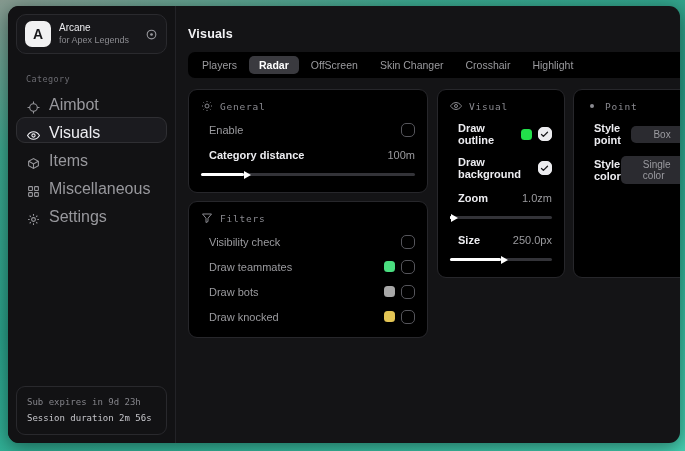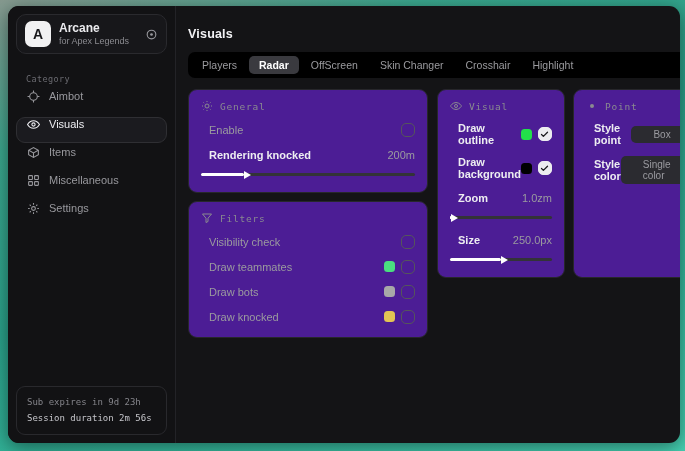--- a/index.html
+++ b/index.html
@@ -16,29 +16,29 @@
   
   .sidebar { width:168px; background:#121214; border-right:1px solid #232327; display:flex; flex-direction:column; flex-shrink:0; }
   .side-header {
     margin:8px; border:1px solid #2a2a2e; border-radius:10px; padding:6px 8px;
     display:flex; align-items:center; gap:8px; background:#17171a;
   }
   .logo-tile {
     width:26px; height:26px; border-radius:7px; background:#f1f1f2; color:#17171a;
     display:flex; align-items:center; justify-content:center; font-weight:bold; font-size:14px; flex-shrink:0;
   }
-  .app-name { font-size:12px; font-weight:bold; color:#ebebee; line-height:1.25; }
+  .app-name { font-size:10px; font-weight:normal; color:#ebebee; line-height:1.25; }
   .app-sub  { font-size:9px;  color:#8b8b90; line-height:1.25; }
   .side-header .right-icon { margin-left:auto; color:#9a9a9f; display:flex; }
   .cat-label { margin:12px 0 5px 18px; font-family:"DejaVu Sans Mono", monospace; font-size:8.5px; color:#6b6b71; letter-spacing:.4px; }
   .nav { display:flex; flex-direction:column; gap:2px; }
   .nav-item {
     margin:0 8px; height:26px; border-radius:9px; border:1px solid transparent;
-    display:flex; align-items:flex-start; gap:9px; padding:0 10px;
-    color:#98989d; font-size:11px; cursor:pointer;
+    display:flex; align-items:flex-end; gap:9px; padding:0 10px;
+    color:#98989d; font-size:16px; cursor:pointer;
   }
   .nav-item.active { background:#1b1b1f; border-color:#2f2f33; color:#ededf1; }
   .nav-item .ni { display:flex; color:inherit; }
   .spacer { flex:1; }
   .side-status {
     margin:8px; border:1px solid #29292d; border-radius:9px; padding:8px 10px;
     font-family:"DejaVu Sans Mono", monospace; font-size:9px; line-height:1.7;
   }
   .status-l1 { color:#84848a; }
   .status-l2 { color:#c6c6cb; }
@@ -47,21 +47,21 @@
   .page-title { margin-top:21px; font-size:12.5px; font-weight:bold; color:#f3f3f5; letter-spacing:.2px; }
   .tabstrip {
     margin-top:11px; background:#000000; border-radius:7px; padding:4px;
     display:flex; align-items:center; gap:2px;
   }
   .tab { padding:3px 10px; border-radius:5px; font-size:10.5px; color:#9b9b9f; cursor:pointer; white-space:nowrap; }
   .tab.active { background:#3a3a3f; color:#ffffff; font-weight:600; }
   .content { margin-top:11px; display:flex; gap:9px; align-items:flex-start; }
   .col-left  { width:240px; display:flex; flex-direction:column; gap:8px; flex-shrink:0; }
   .col-right { flex:1; display:flex; flex-direction:row; gap:8px; }
-  .panel { background:#4c1d95; border:1px solid #27272b; border-radius:9px; padding:10px 12px 13px; }
+  .panel { background:#000000; border:1px solid #27272b; border-radius:9px; padding:10px 12px 13px; }
   .panel-title {
     display:flex; align-items:center; gap:7px; color:#8a8a90;
     font-family:"DejaVu Sans Mono", monospace; font-size:9.5px; letter-spacing:.8px;
   }
   .panel-title .pi { display:flex; color:#8a8a90; }
   .row { display:flex; align-items:center; margin-top:10px; min-height:15px; }
   .lbl  { font-size:11px; color:#9b9b9f;margin-left:8px; }
   .lbl.strong { color:#ededf1; font-weight:600; }
   .row-right { margin-left:auto; display:flex; align-items:center; gap:6px; }
   .val { font-size:11px; color:#9b9b9f; }
@@ -195,23 +195,23 @@
             </span>
             <span>General</span>
           </div>
           <div class="row">
             <span class="lbl">Enable</span>
             <span class="row-right">
                 <span class="checkbox"></span>
               </span>
           </div>
           <div class="row">
-            <span class="lbl strong">Rendering knocked</span>
-            <span class="row-right">
-                <span class="val">200m</span>
+            <span class="lbl strong">Category distance</span>
+            <span class="row-right">
+                <span class="val">100m</span>
               </span>
           </div>
           <div class="slider">
             <div class="slider-track"></div>
             <div class="slider-fill" style="width: 20%;">
                 <span class="slider-thumb"></span>
               </div>
           </div>
         </div>
 

